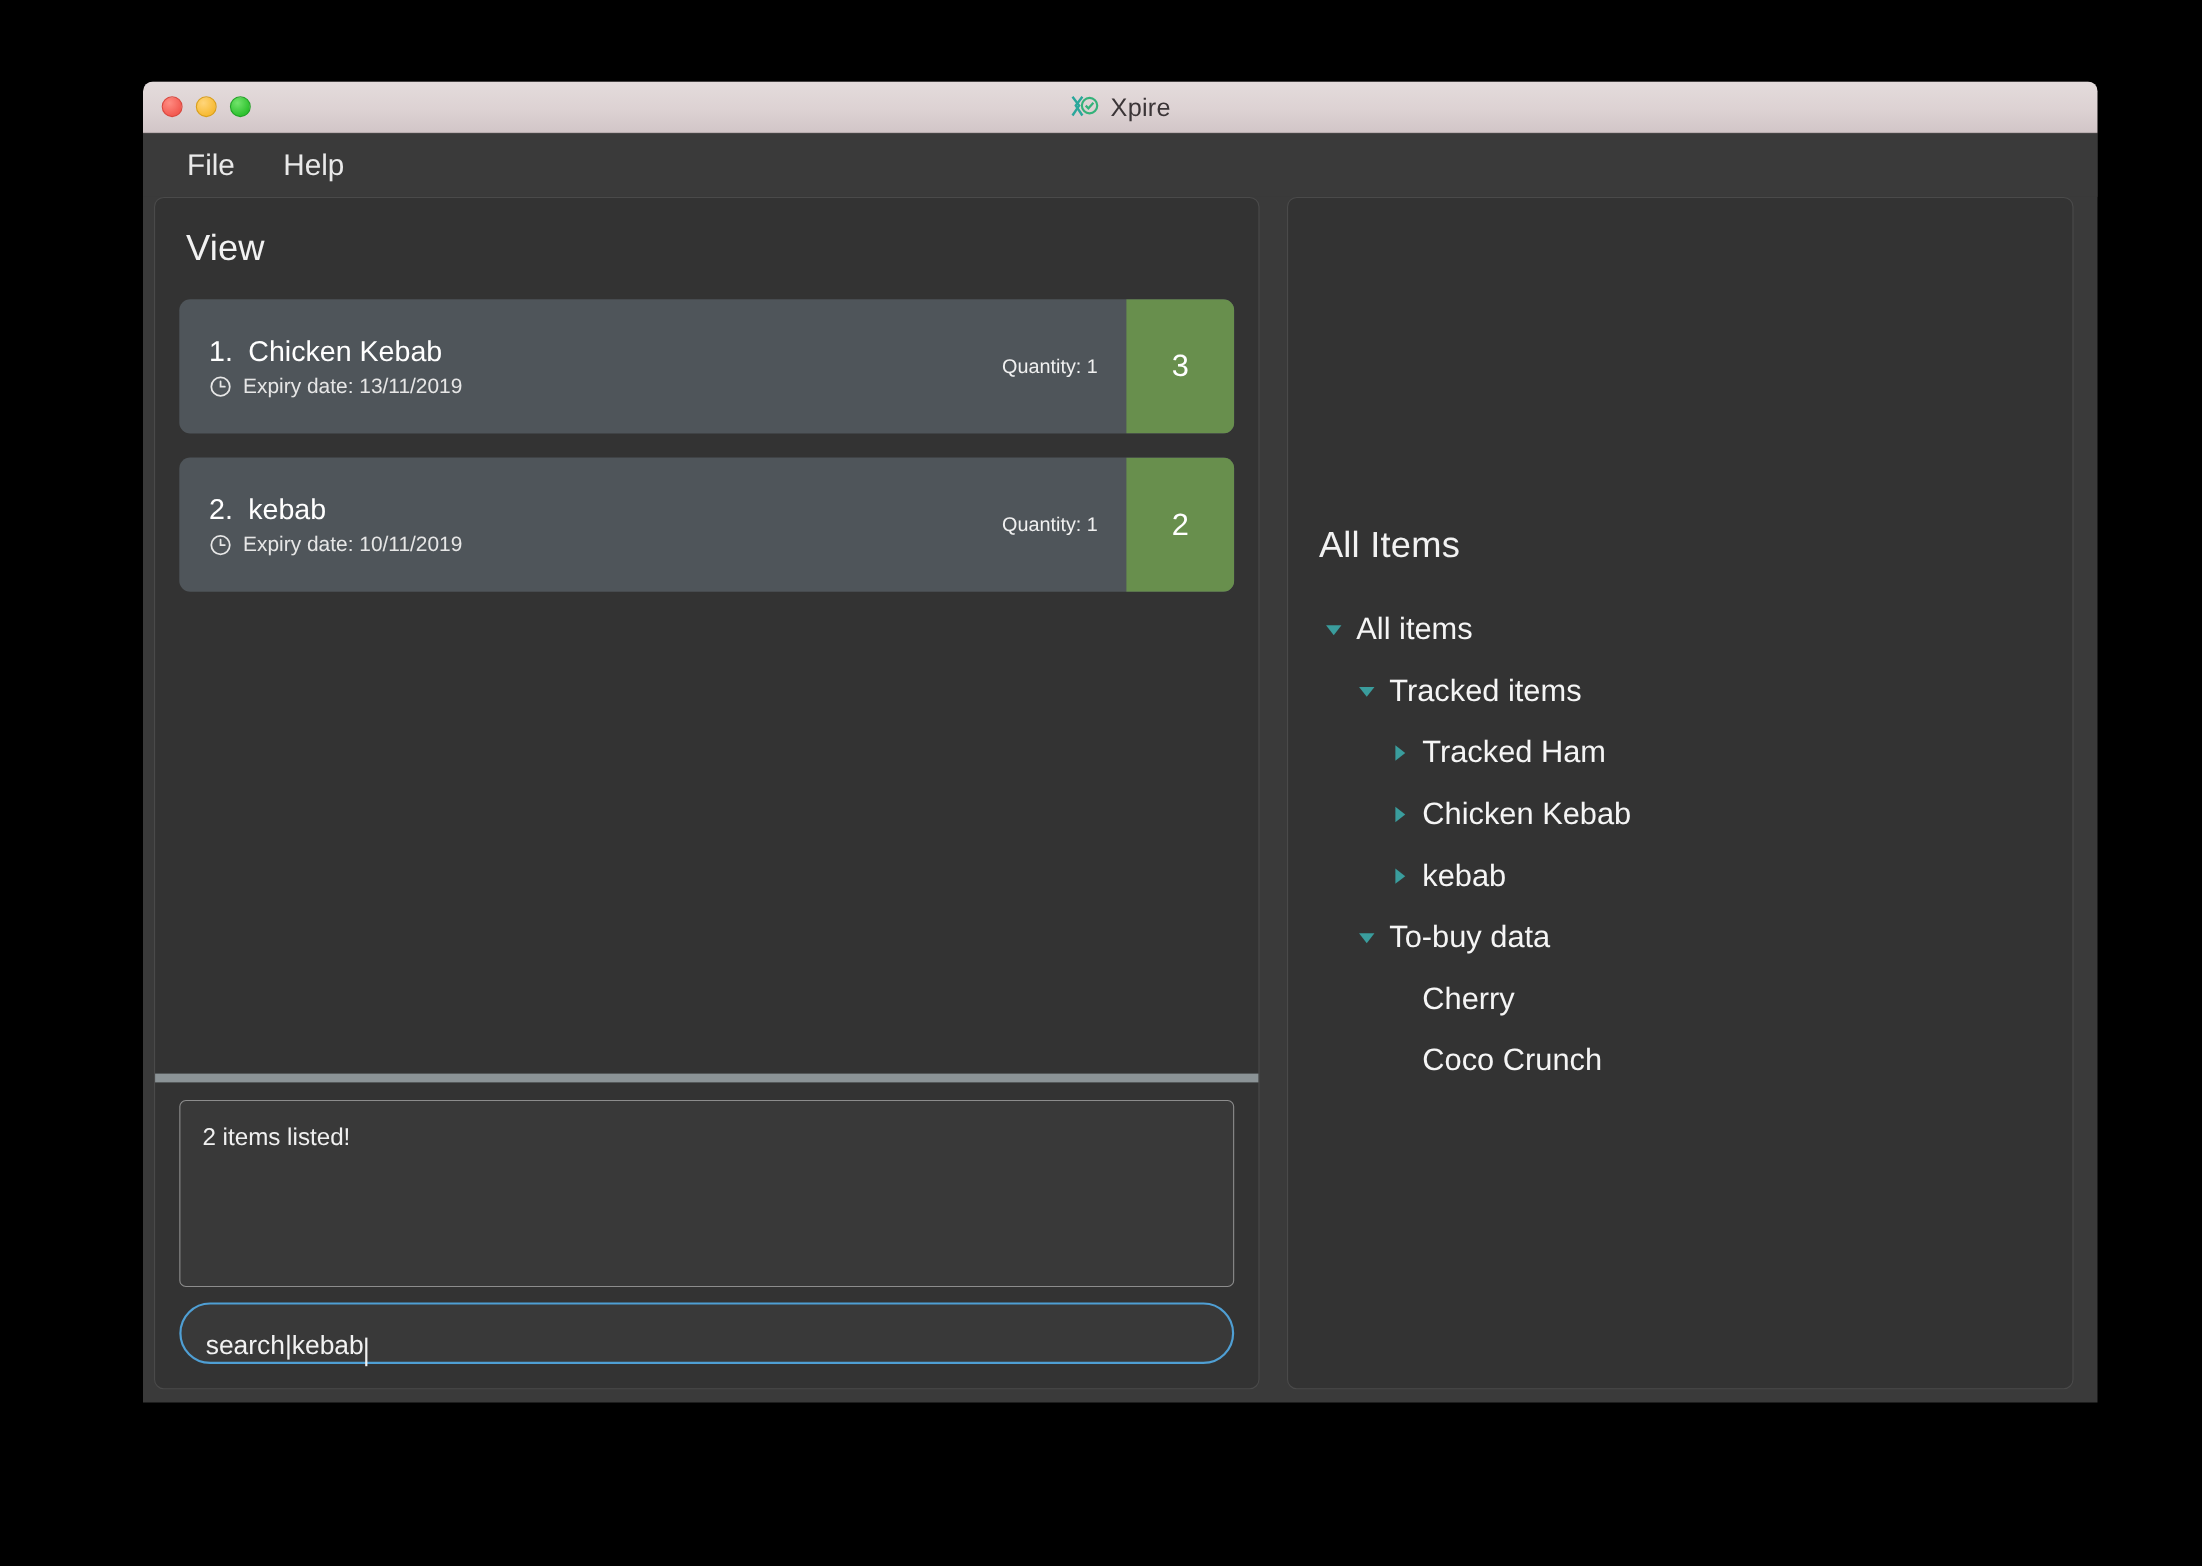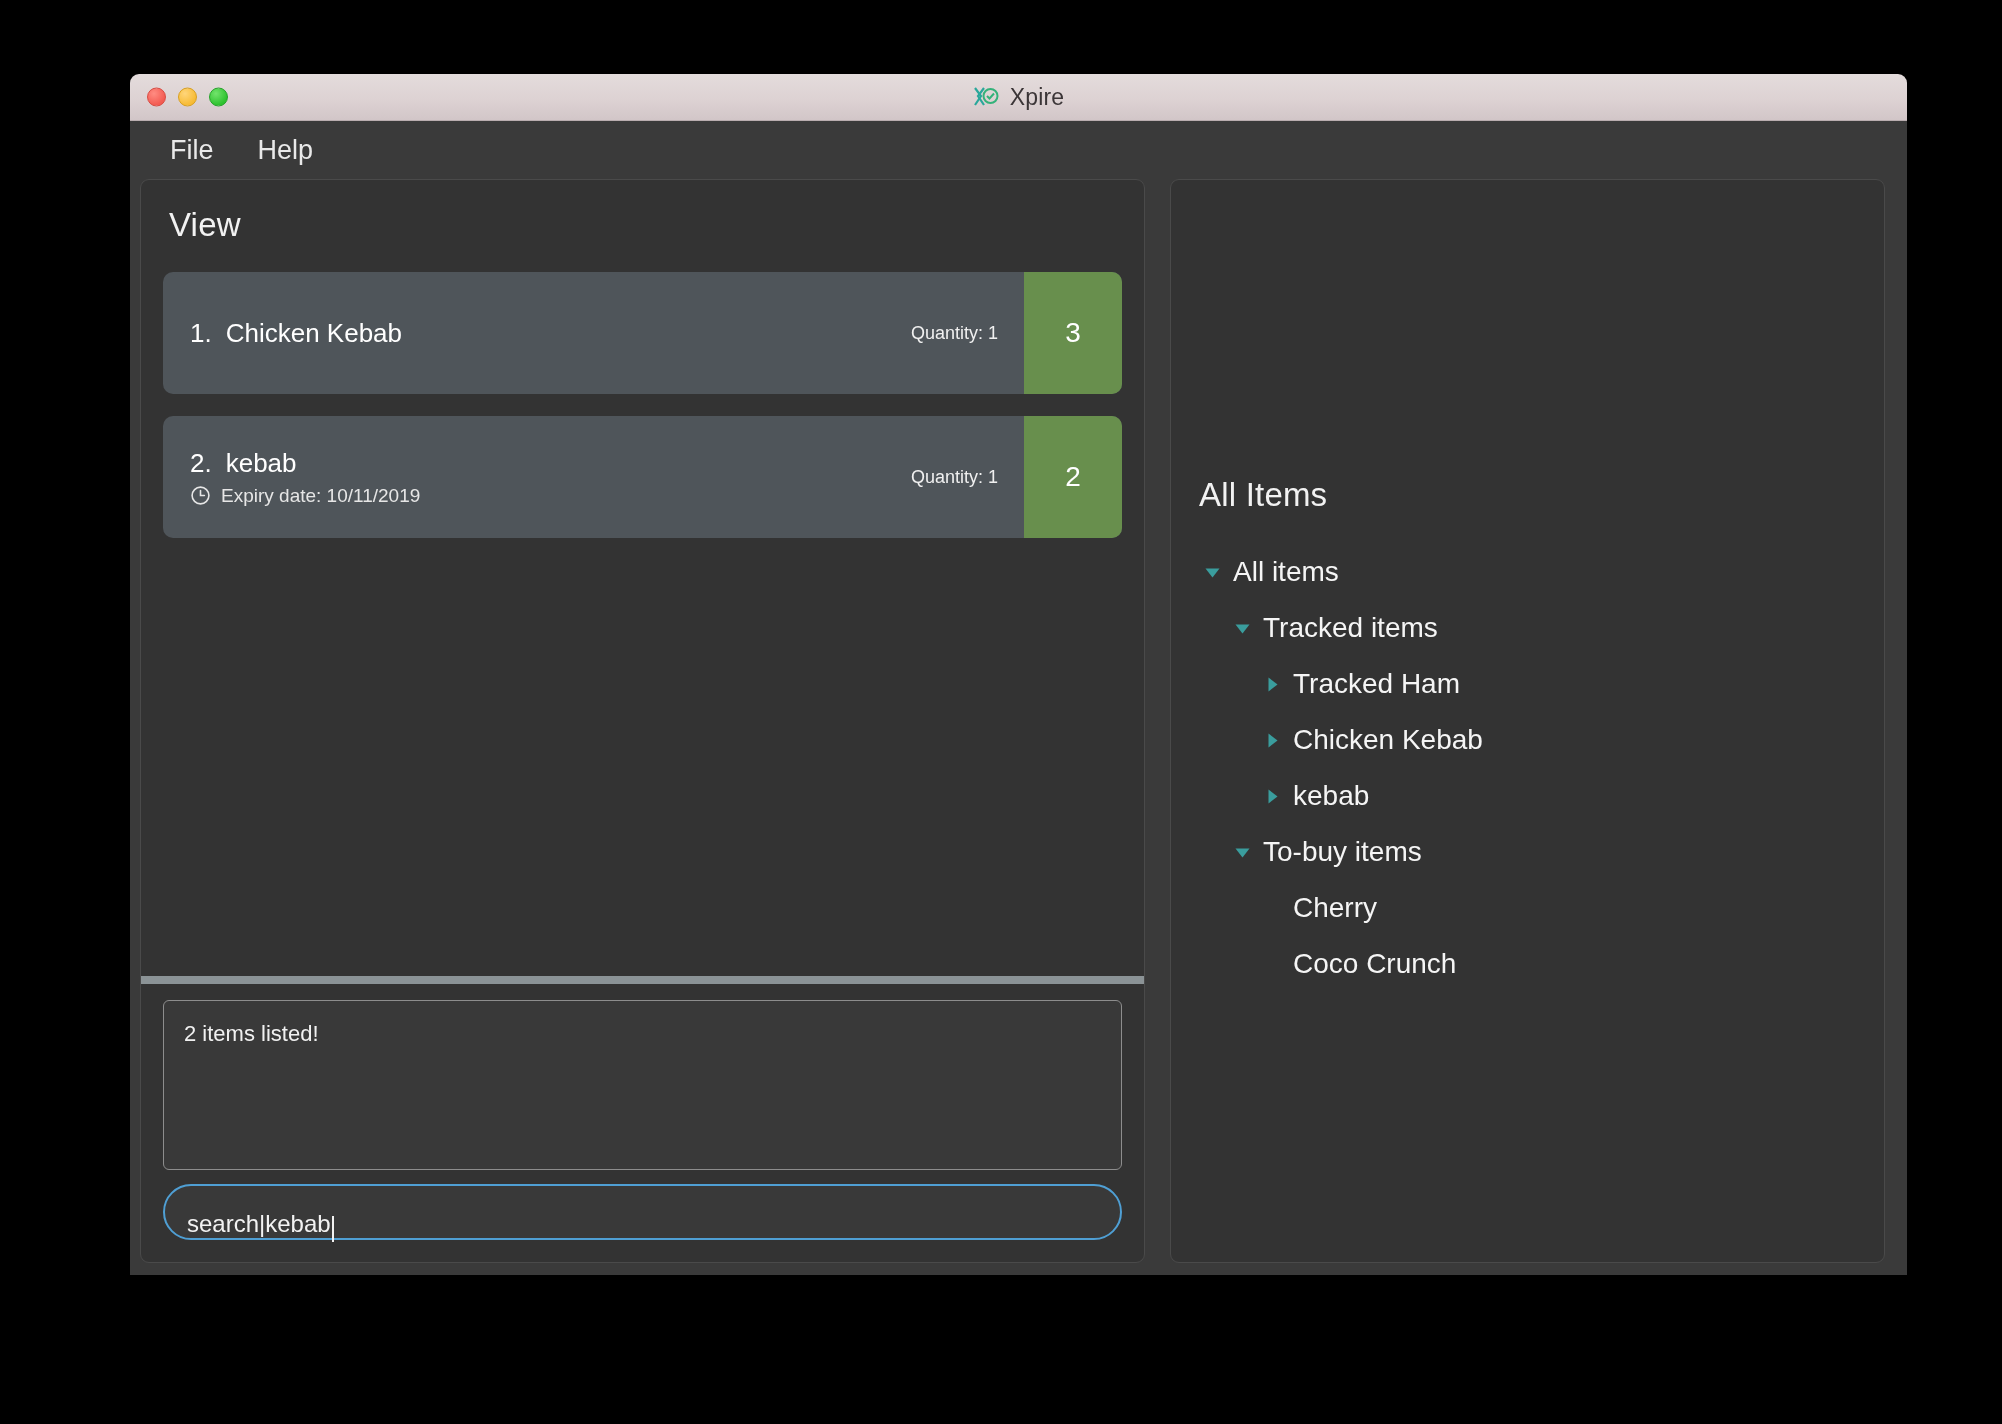--- a/index.html
+++ b/index.html
@@ -325,20 +325,27 @@
           <div class="panel-title">View</div>
 
           <div class="split-top">
 
             <div class="item-card">
               <div class="card-main">
                 <div class="card-line1">
                   <span class="card-index">1.</span>
                   <span class="card-name">Chicken Kebab</span>
                 </div>
+                <div class="card-line2">
+                  <svg class="clock-icon" width="21" height="21" viewBox="0 0 21 21">
+                    <circle cx="10.5" cy="10.5" r="8.4" fill="none" stroke="#e6e6e6" stroke-width="1.6"></circle>
+                    <path d="M10.5 5.6 L10.5 10.5 L14.4 10.5" fill="none" stroke="#e6e6e6" stroke-width="1.6" stroke-linecap="round"></path>
+                  </svg>
+                  <span class="card-expiry">Expiry date: 13/11/2019</span>
+                </div>
               </div>
               <div class="card-qty">Quantity: 1</div>
               <div class="card-badge">3</div>
             </div>
 
             <div class="item-card">
               <div class="card-main">
                 <div class="card-line1">
                   <span class="card-index">2.</span>
                   <span class="card-name">kebab</span>
@@ -407,21 +414,21 @@
               <svg class="tree-arrow" viewBox="0 0 19 19">
                 <path d="M5.5 2.5 L5.5 16.5 L14.5 9.5 Z" fill="#3a9d9d"></path>
               </svg>
               <span class="tree-label">kebab</span>
             </div>
 
             <div class="tree-node depth-1">
               <svg class="tree-arrow" viewBox="0 0 19 19">
                 <path d="M2.5 5.5 L16.5 5.5 L9.5 14.5 Z" fill="#3a9d9d"></path>
               </svg>
-              <span class="tree-label">To-buy items</span>
+              <span class="tree-label">To-buy data</span>
             </div>
 
             <div class="tree-node depth-2">
               <svg class="tree-arrow spacer" viewBox="0 0 19 19"></svg>
               <span class="tree-label">Cherry</span>
             </div>
 
             <div class="tree-node depth-2">
               <svg class="tree-arrow spacer" viewBox="0 0 19 19"></svg>
               <span class="tree-label">Coco Crunch</span>

